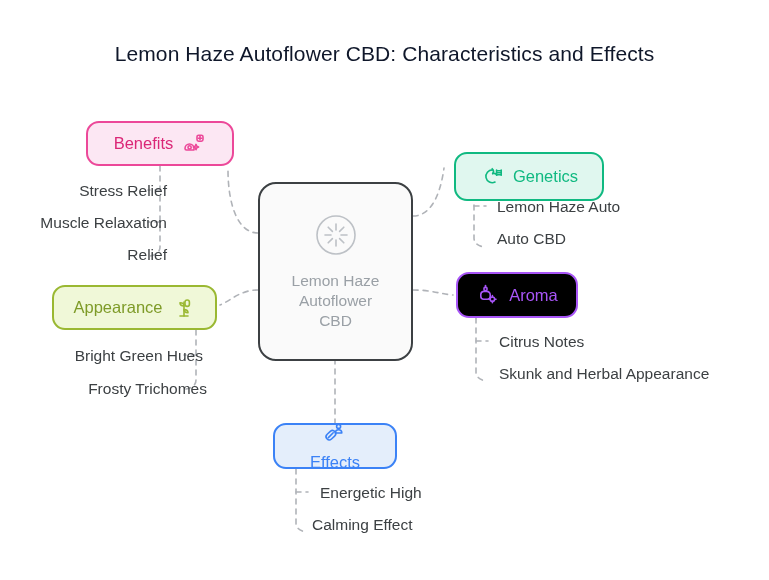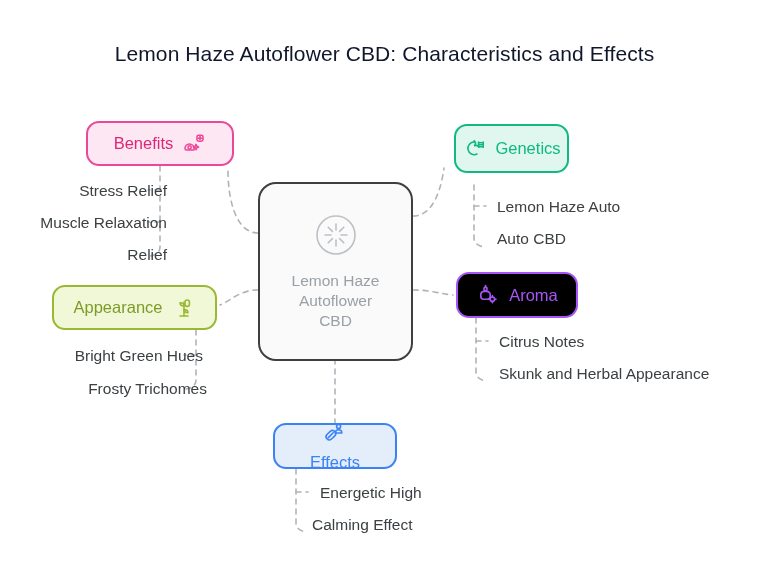--- a/index.html
+++ b/index.html
@@ -34,21 +34,21 @@
   }
   .central .ctext{
     font-size:15.5px;color:#9aa0a6;text-align:center;line-height:1.28;
   }
 
   
   .n-benefits{left:86px;top:121px;width:148px;height:45px;background:#fce7f3;border-color:#ec4899;}
   .n-benefits .label{color:#db2777;}
   .n-appearance{left:52px;top:285px;width:165px;height:45px;background:#f0f8d8;border-color:#9ab832;}
   .n-appearance .label{color:#7e9b28;}
-  .n-genetics{left:454px;top:124px;width:115px;height:49px;background:#e0f7ef;border-color:#10b981;}
+  .n-genetics{left:454px;top:152px;width:150px;height:49px;background:#e0f7ef;border-color:#10b981;}
   .n-genetics .label{color:#10b981;}
   .n-aroma{left:456px;top:272px;width:122px;height:46px;background:#000000;border-color:#a855f7;}
   .n-aroma .label{color:#a855f7;}
   .n-effects{left:273px;top:423px;width:124px;height:46px;background:#e4eefb;border-color:#3b82f6;flex-direction:column;}
   .n-effects .label{color:#3b82f6;}
 
   
   .sub{
     position:absolute;font-size:15.5px;color:#3c4043;white-space:nowrap;line-height:1;
   }

